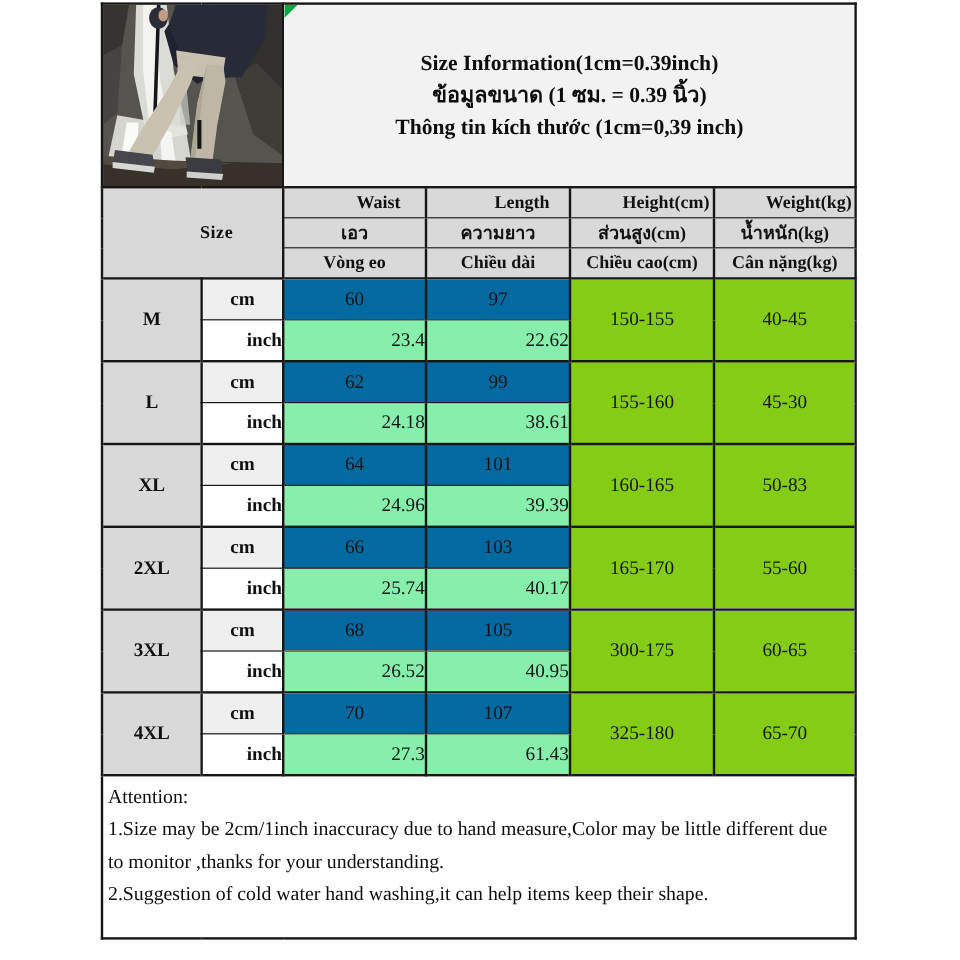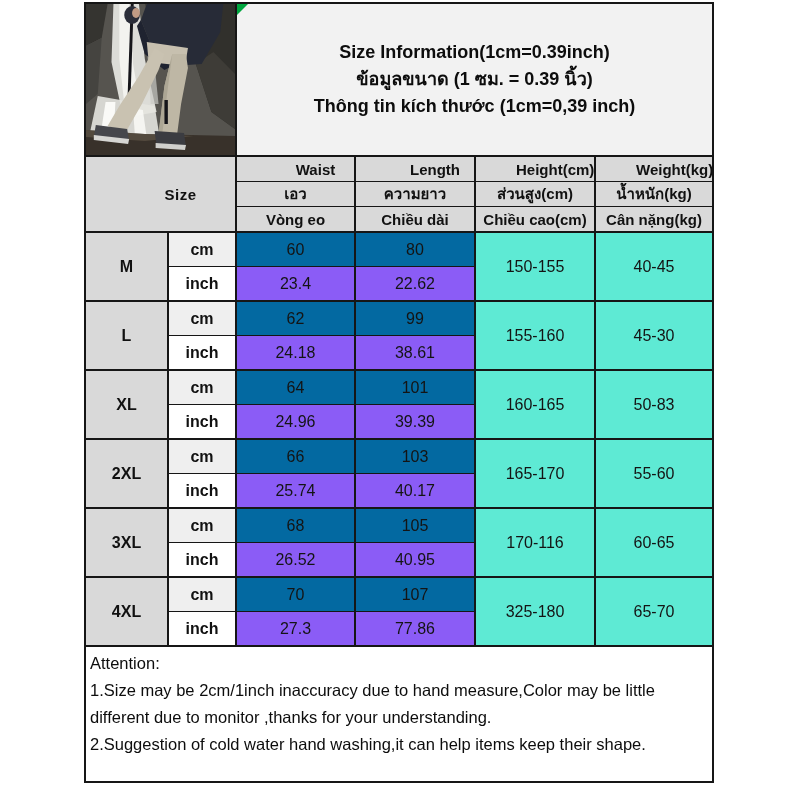--- a/index.html
+++ b/index.html
@@ -5,20 +5,21 @@
   html,body { margin:0; padding:0; background:#ffffff; }
   .page {
     position:relative; width:800px; height:800px; background:#ffffff;
     font-family:"Liberation Sans", sans-serif; color:#111;
   }
   .sheet { position:absolute; left:84px; top:2px; }
 
   table.size-table {
     border-collapse:collapse; table-layout:fixed; width:630px;
     border:2px solid #000000;
+    font-family:Liberation Serif, serif;
   }
   td { border:2px solid #161616; padding:0; text-align:center; vertical-align:middle; overflow:hidden; }
 
   
   .top-row td { height:151px; }
   .photo-cell { padding:0; background:#4d4b47; }
   .photo-cell svg { display:block; width:100%; height:151px; }
   .title-cell { position:relative; background:#f2f2f2; }
   .corner-tri {
     position:absolute; top:0; left:0; width:0; height:0;
@@ -28,27 +29,27 @@
 
   
   .hdr td { height:24px; background:#d9d9d9; font-weight:bold; font-size:15px; border-bottom-width:1px; border-top-width:1px; }
   .hdr-top td { border-top-width:2px;padding-left:40px; }
   .hdr-bottom td { border-bottom-width:2px; }
   .size-hdr { font-size:30px; font-weight:bold; background:#d9d9d9; letter-spacing:0.5px; }
 
   
   .row-cm td, .row-inch td { height:33px; font-size:16px; }
   .row-cm td { border-top-width:2px; border-bottom-width:1px; }
-  .row-inch td { border-top-width:1px; border-bottom-width:2px; }
+  .row-inch td { border-top-width:1px; border-bottom-width:2px;text-align:right; }
   .size-label { background:#d9d9d9; font-weight:bold; font-size:16px; }
   .unit { font-weight:bold; font-size:15px; background:#ffffff; }
   .unit-cm { background:#efefef; }
-  .val { font-weight:400; color:#141414; background:#8b5cf6; }
+  .val { font-weight:400; color:#141414; background:#86efac; }
   .shade { background:#0369a1; }
-  .merged { background:#5eead4;margin-left:40px; }
+  .merged { background:#84cc16;margin-left:40px; }
 
   
   .attention-cell {
     height:131px; text-align:left; vertical-align:top;
     padding:3px 16px 0 4px; background:#ffffff;
   }
   .attention-cell div { font-size:16.5px; line-height:27px; font-weight:400; color:#0d0d0d; }
 </style>
 </head>
 <body>
@@ -132,21 +133,21 @@
         <td>Vòng eo</td>
         <td>Chiều dài</td>
         <td>Chiều cao(cm)</td>
         <td>Cân nặng(kg)</td>
       </tr>
 
       <tr class="row-cm">
         <td rowspan="2" class="size-label">M</td>
         <td class="unit unit-cm">cm</td>
         <td class="val shade">60</td>
-        <td class="val shade">80</td>
+        <td class="val shade">97</td>
         <td rowspan="2" class="val merged">150-155</td>
         <td rowspan="2" class="val merged">40-45</td>
       </tr>
       <tr class="row-inch">
         <td class="unit">inch</td>
         <td class="val">23.4</td>
         <td class="val">22.62</td>
       </tr>
 
       <tr class="row-cm">
@@ -189,41 +190,41 @@
         <td class="unit">inch</td>
         <td class="val">25.74</td>
         <td class="val">40.17</td>
       </tr>
 
       <tr class="row-cm">
         <td rowspan="2" class="size-label">3XL</td>
         <td class="unit unit-cm">cm</td>
         <td class="val shade">68</td>
         <td class="val shade">105</td>
-        <td rowspan="2" class="val merged">170-116</td>
+        <td rowspan="2" class="val merged">300-175</td>
         <td rowspan="2" class="val merged">60-65</td>
       </tr>
       <tr class="row-inch">
         <td class="unit">inch</td>
         <td class="val">26.52</td>
         <td class="val">40.95</td>
       </tr>
 
       <tr class="row-cm">
         <td rowspan="2" class="size-label">4XL</td>
         <td class="unit unit-cm">cm</td>
         <td class="val shade">70</td>
         <td class="val shade">107</td>
         <td rowspan="2" class="val merged">325-180</td>
         <td rowspan="2" class="val merged">65-70</td>
       </tr>
       <tr class="row-inch">
         <td class="unit">inch</td>
         <td class="val">27.3</td>
-        <td class="val">77.86</td>
+        <td class="val">61.43</td>
       </tr>
 
       <tr>
         <td colspan="6" class="attention-cell">
           <div>Attention:</div>
           <div>1.Size may be 2cm/1inch inaccuracy due to hand measure,Color may be little different due to monitor ,thanks for your understanding.</div>
           <div>2.Suggestion of cold water hand washing,it can help items keep their shape.</div>
         </td>
       </tr>
     </tbody>

